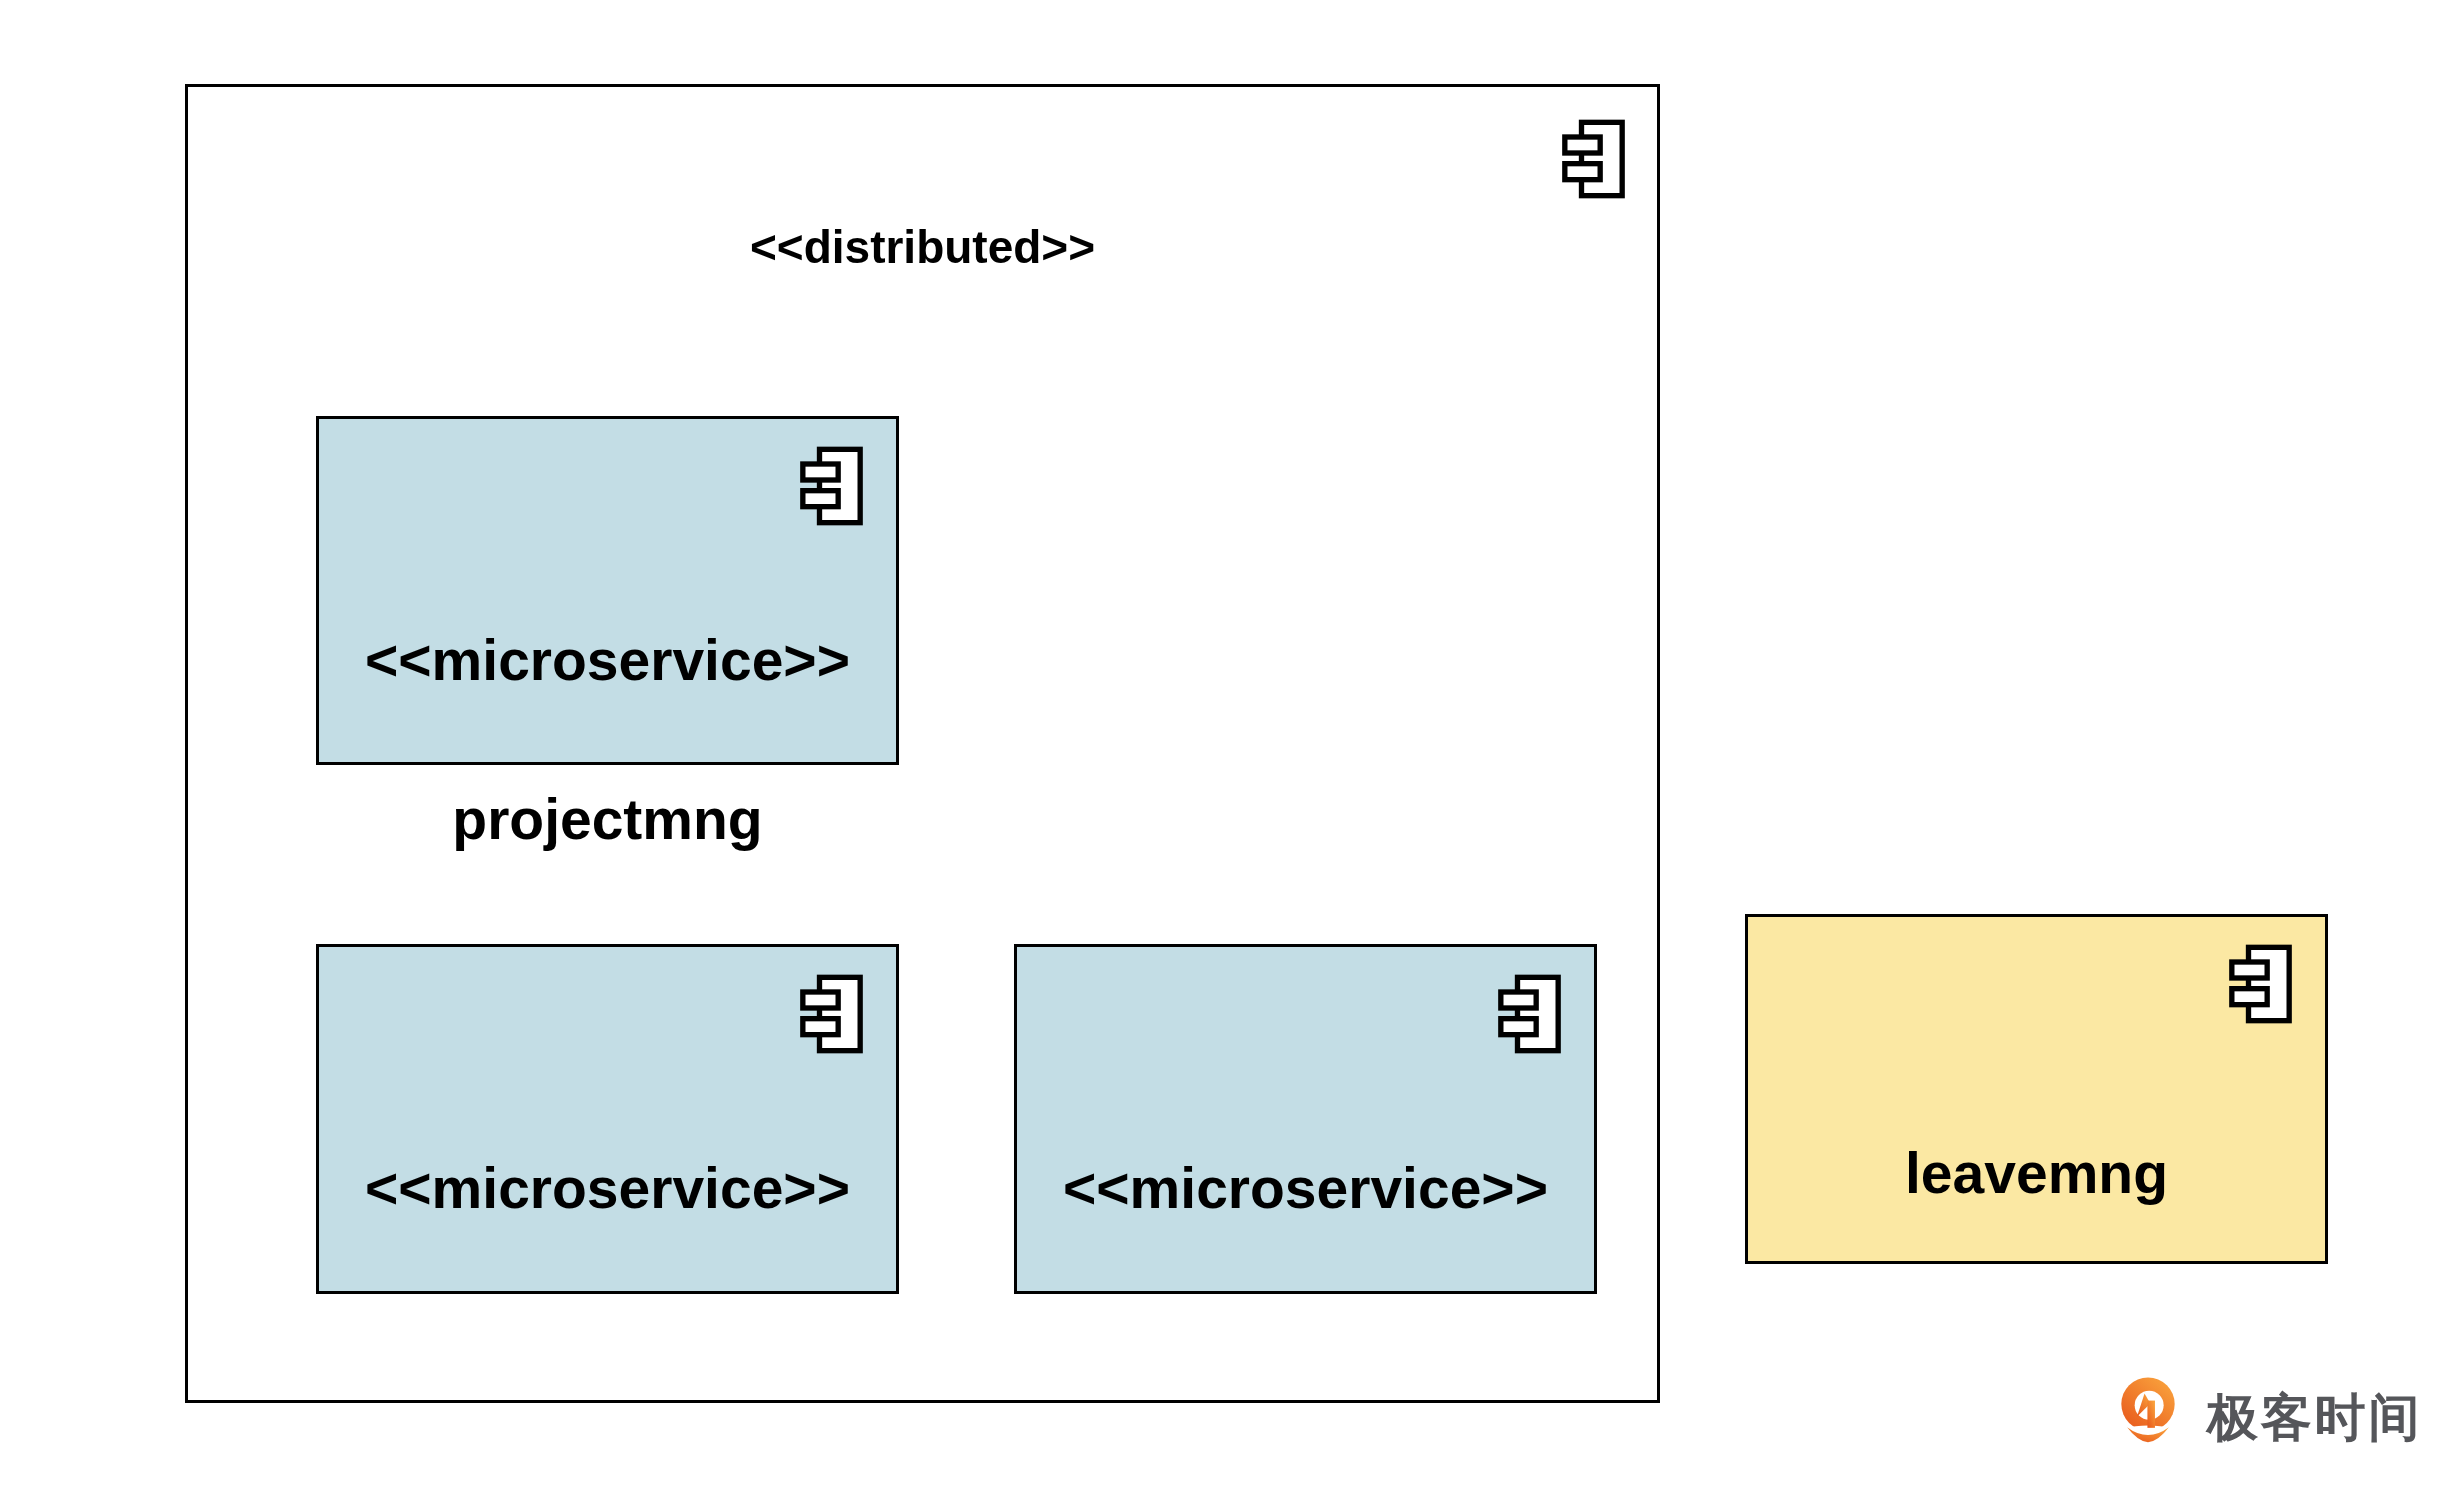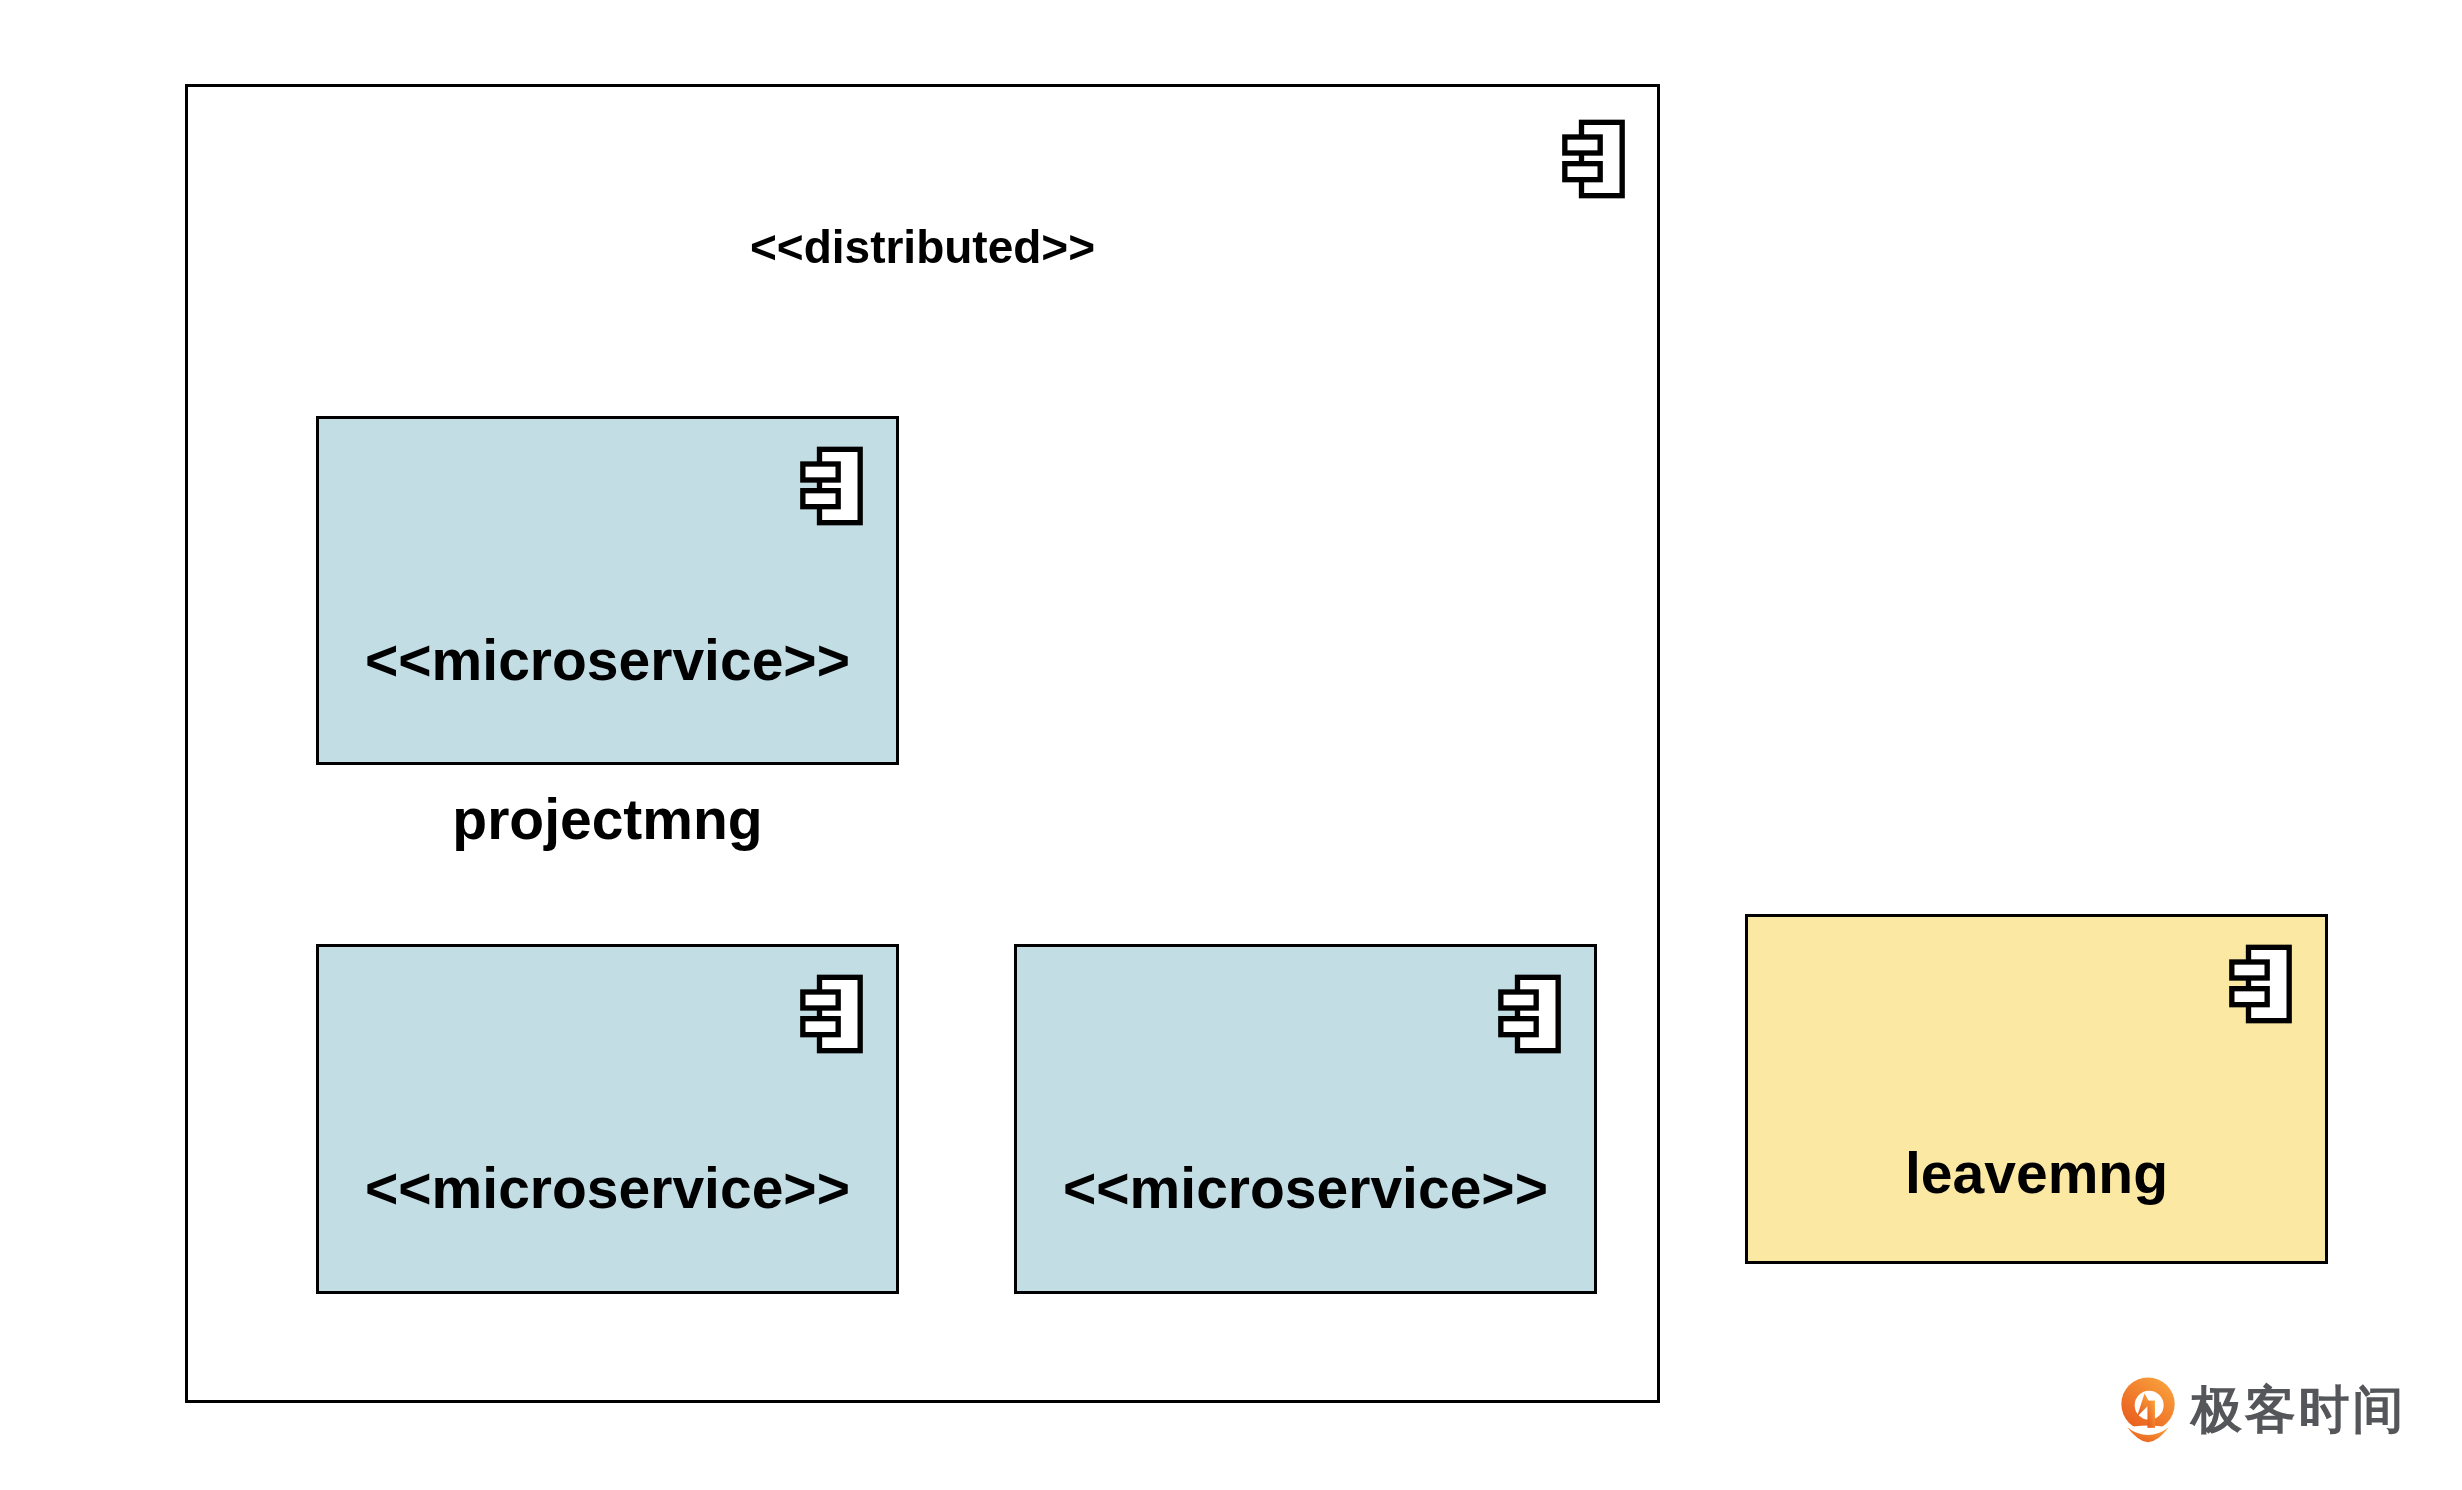--- a/index.html
+++ b/index.html
@@ -27,21 +27,21 @@
     position:absolute; left:0; right:0; top:109px;
     text-align:center; font-size:57px; line-height:53px; white-space:pre;
   }
   .ms-1 { left:128px; top:329px;  width:583px; height:349px; }
   .ms-2 { left:128px; top:857px; width:583px; height:350px; }
   .ms-3 { left:826px; top:857px; width:583px; height:350px; }
   .external { left:1745px; top:914px; width:583px; height:350px; }
   .external .label { top:124px; }
   .branding {
     position:absolute; left:2119px; top:1376px; height:77px;
-    display:flex; align-items:flex-start; gap:14px;
+    display:flex; align-items:flex-end; gap:30px;
   }
   .geek-icon { width:58px; height:77px; }
   .logo-text {
     font-size:51px; font-weight:600; letter-spacing:2.8px; white-space:nowrap;
   }
   .defs-holder { position:absolute; width:0; height:0; overflow:hidden; }
 </style>
 </head>
 <body>
 

